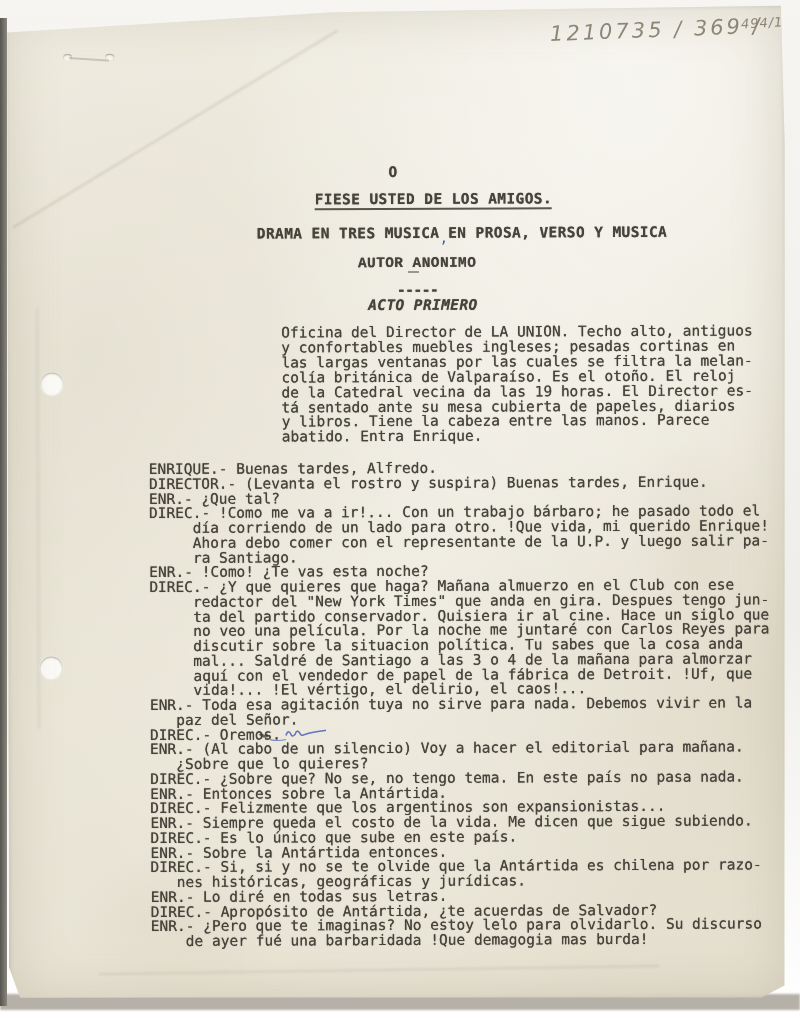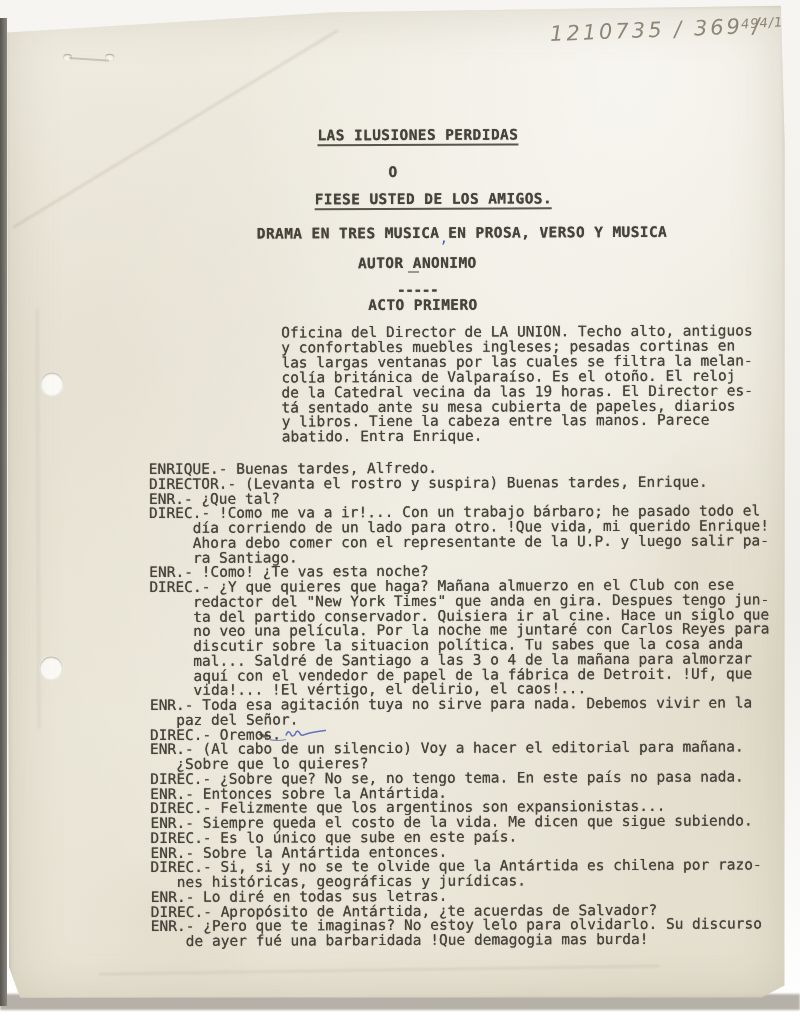--- a/index.html
+++ b/index.html
@@ -61,23 +61,23 @@
   }
   .annot-main{left:545px;top:12px;font-size:21px;letter-spacing:3px;transform:rotate(-2deg);}
   .annot-side{left:736px;top:10px;font-size:13px;letter-spacing:1px;transform:rotate(-3deg);}
 
   .title-line{position:absolute;font-weight:bold;letter-spacing:0.4px;white-space:pre;}
   .underlined{border-bottom:2px solid rgba(62,58,50,0.85);padding-bottom:1px;}
   .t-main{left:312px;top:120px;}
   .t-or{left:383px;top:157px;}
   .t-alt{left:309px;top:184px;}
   .t-sub{left:251px;top:218px;font-weight:bold;}
-  .t-author{left:352px;top:248px;}
+  .t-author{left:352px;top:248px;font-family:Liberation Mono, monospace;}
   .t-sep{left:391px;top:275px;letter-spacing:-0.5px;}
-  .t-act{left:362px;top:290px;}
+  .t-act{left:362px;top:290px;font-style:italic;}
   .author-dash{position:absolute;left:402px;top:264px;width:11px;height:2px;background:rgba(70,66,56,0.5);}
 
   .blue-ink{color:#4a5fb5;text-shadow:none;}
   .sub-comma{display:inline-block;width:8.7px;font-weight:normal;transform:translateY(5px);}
 
   #stage-direction{
     position:absolute;left:275px;top:318px;line-height:14.9px;white-space:pre;
   }
   #dialogue{
     position:absolute;left:142px;top:454px;line-height:14.75px;white-space:pre;
@@ -104,21 +104,20 @@
       <div class="staple-hole h1"></div>
       <div class="staple-hole h2"></div>
       <div class="staple-line"></div>
     </div>
     <div class="punch-hole" style="left:34px;top:364px;"></div>
     <div class="punch-hole" style="left:32px;top:648px;"></div>
 
     <div class="annot-pencil annot-main">1210735 / 369 /</div>
     <div class="annot-pencil annot-side">494/1</div>
 
-    <div class="title-line type t-main"><span class="underlined">LAS ILUSIONES PERDIDAS</span></div>
     <div class="title-line type t-or">O</div>
     <div class="title-line type t-alt"><span class="underlined">FIESE USTED DE LOS AMIGOS.</span></div>
 
     <div class="title-line type t-sub"><span>DRAMA EN TRES MUSICA</span><span class="blue-ink sub-comma">,</span><span>EN PROSA, VERSO Y MUSICA</span></div>
 
     <div class="title-line type t-author">AUTOR ANONIMO</div>
     <div class="author-dash"></div>
     <div class="title-line type t-sep">-----</div>
     <div class="title-line type t-act">ACTO PRIMERO</div>
 

